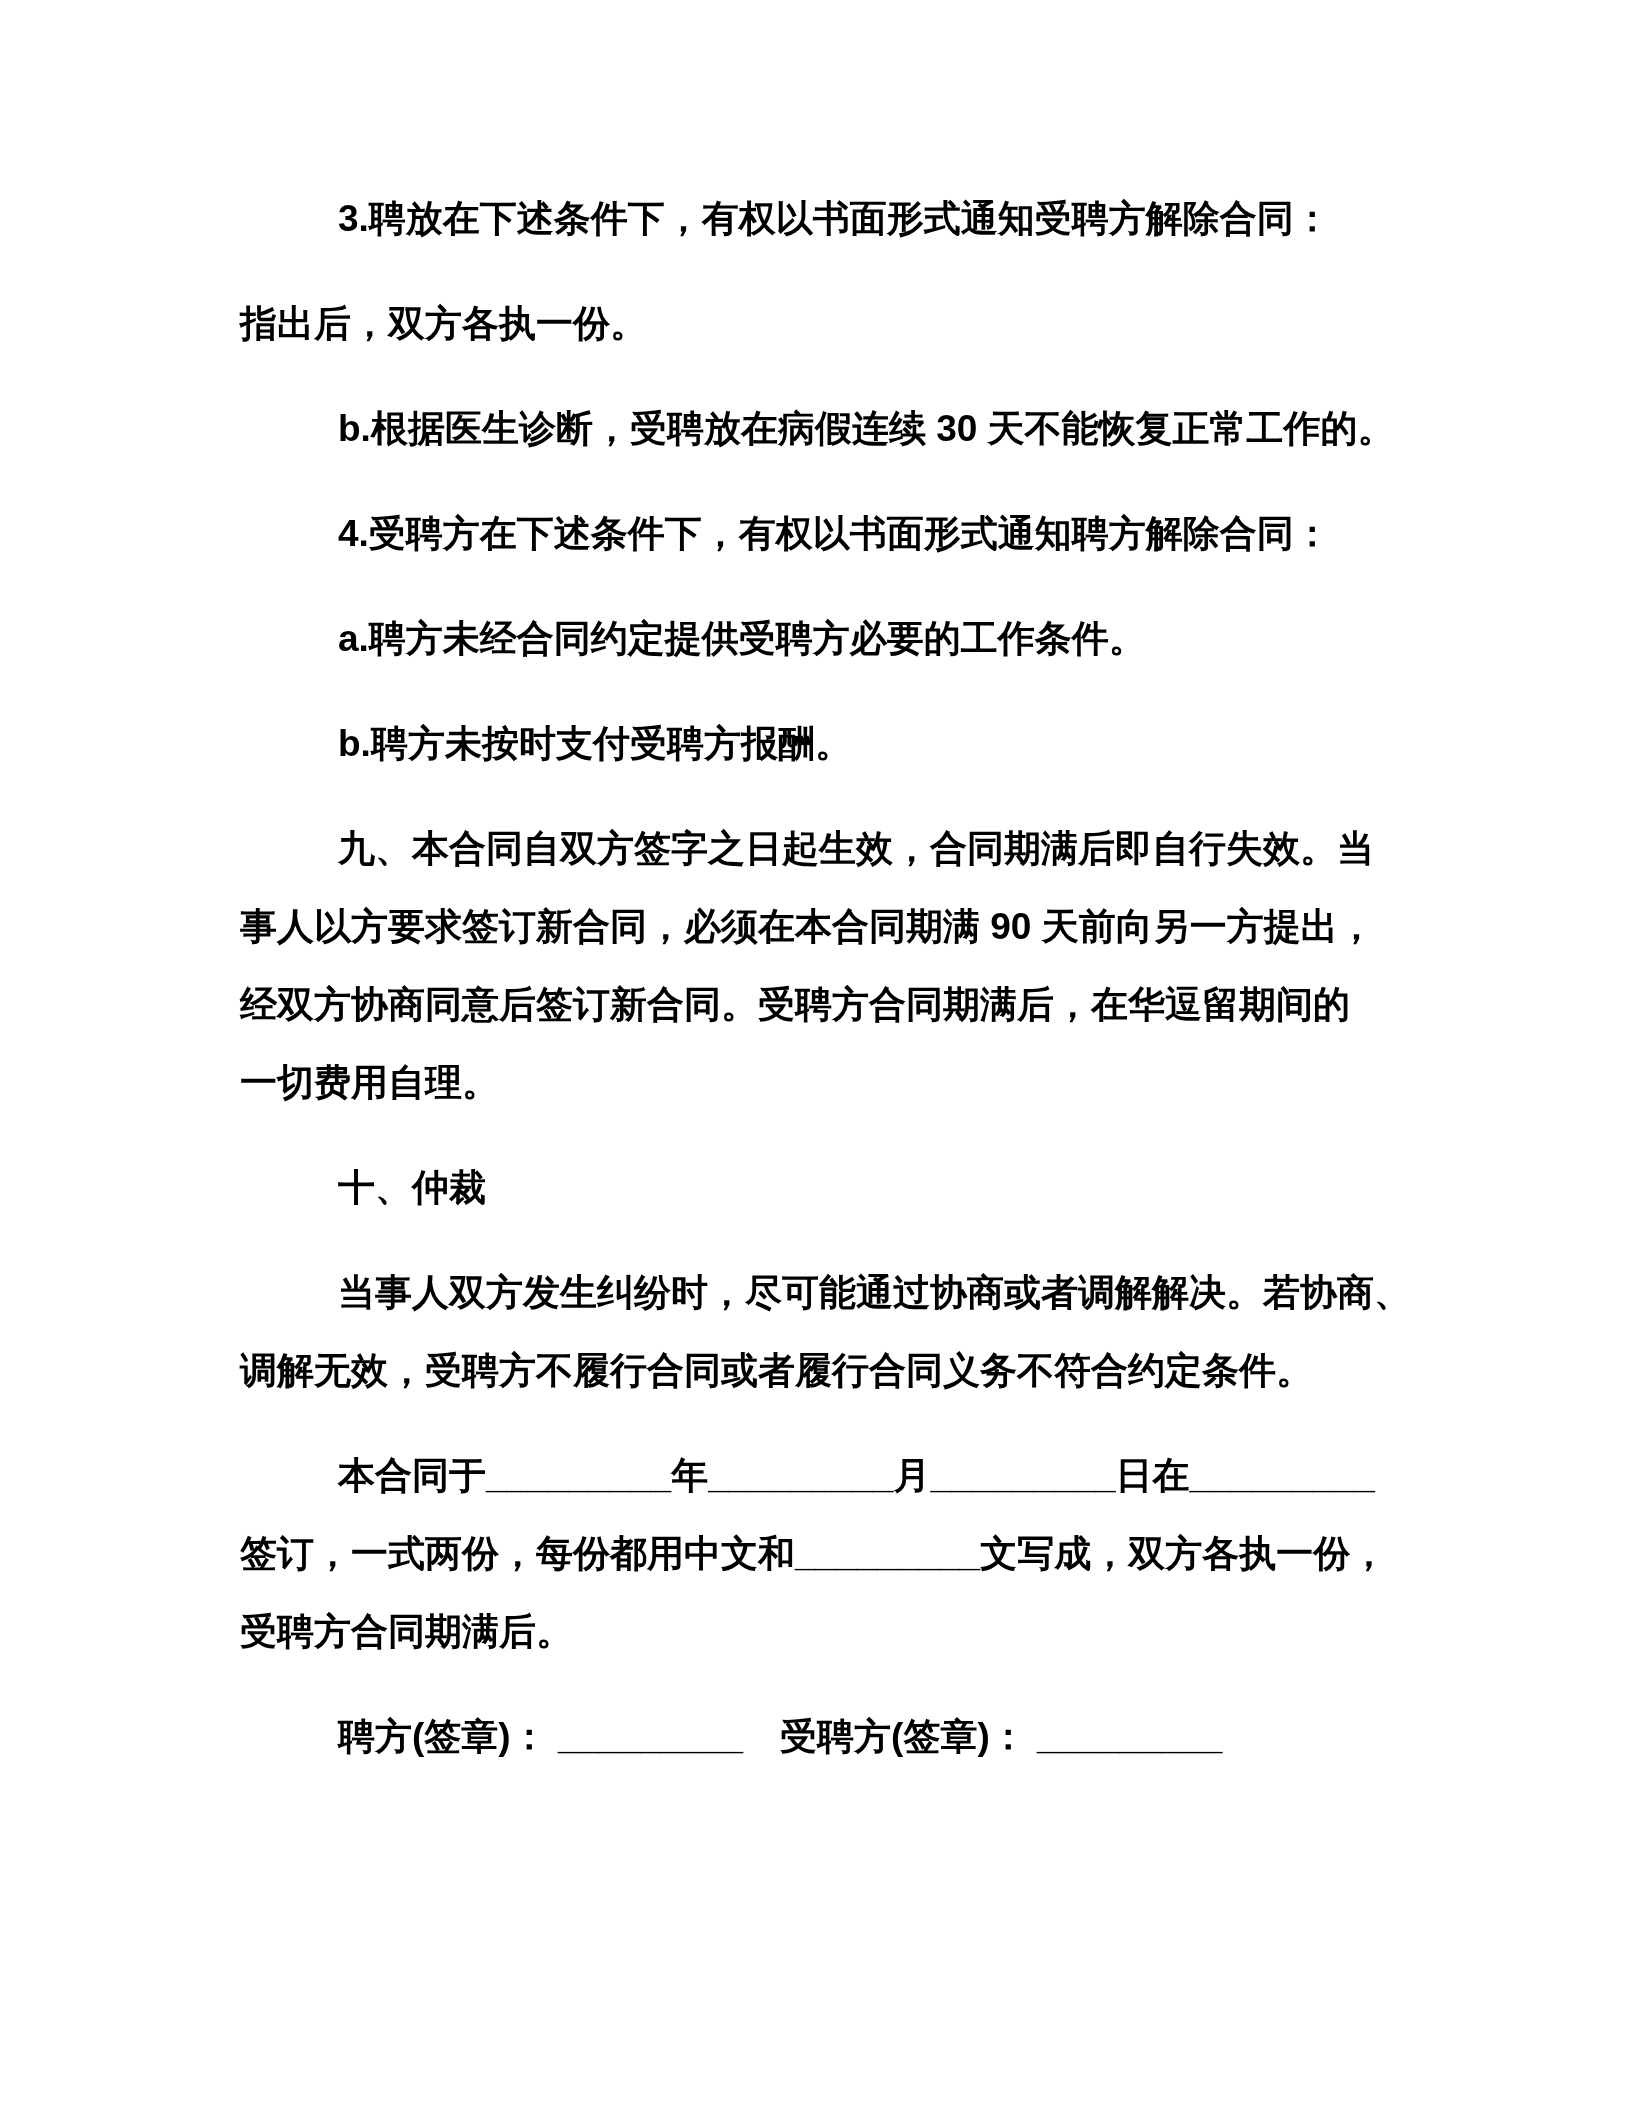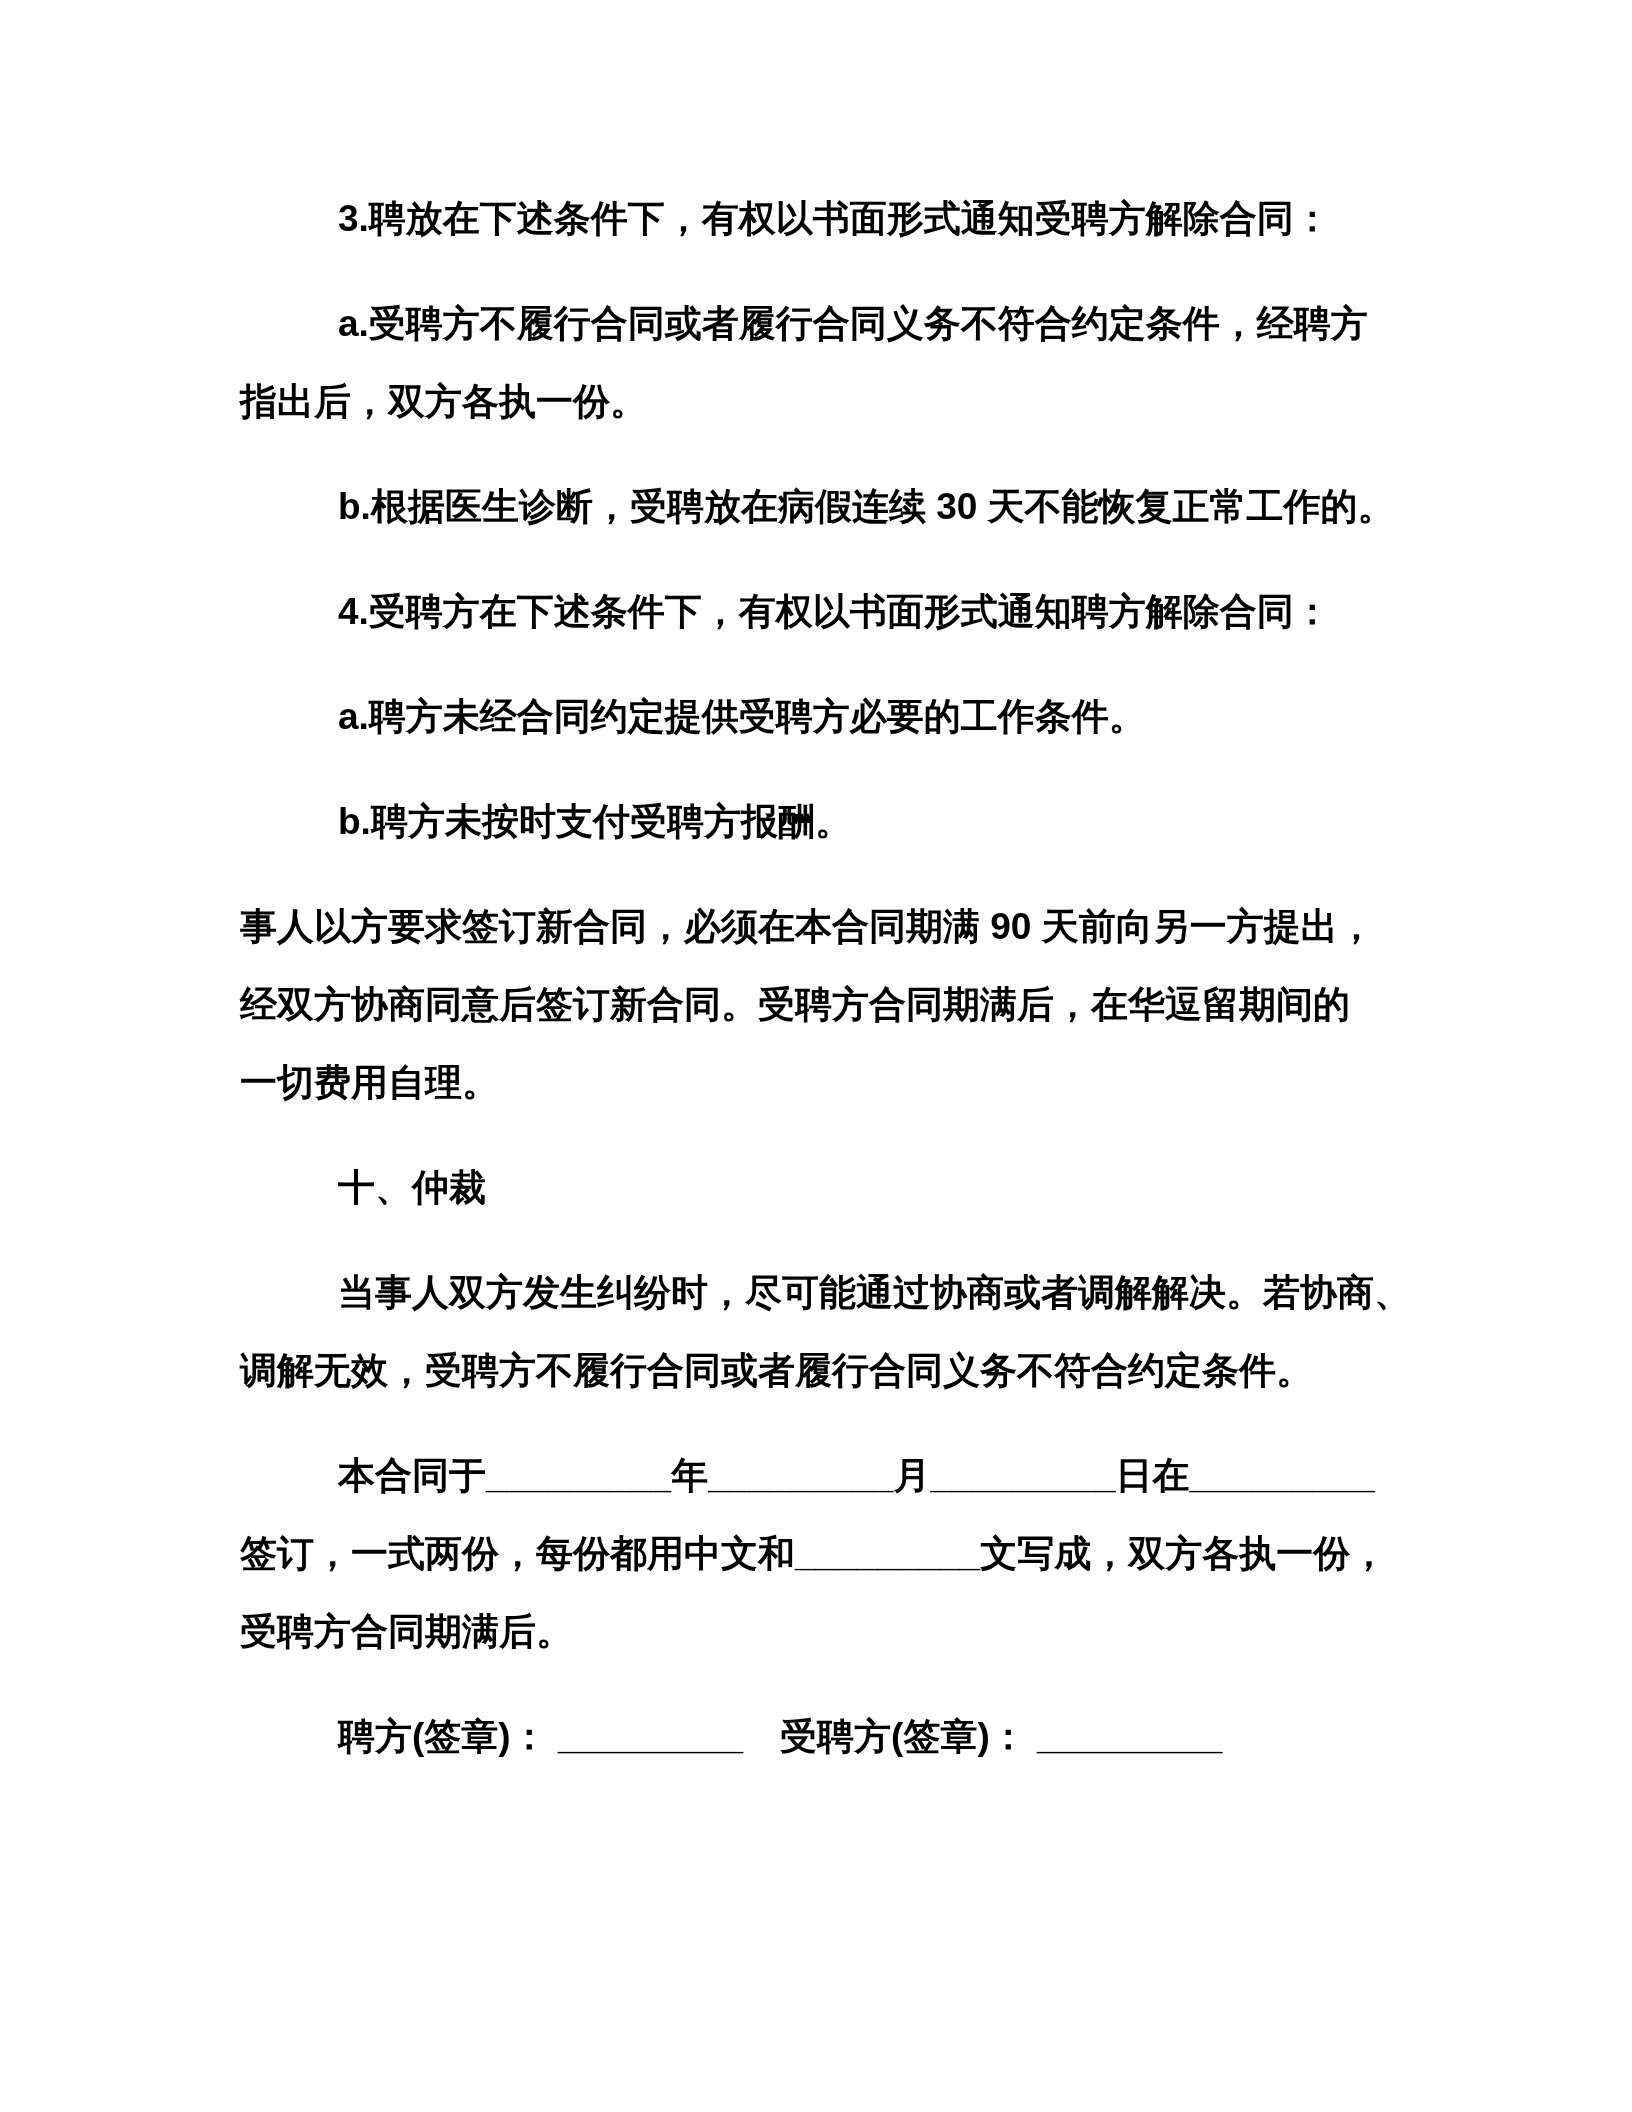--- a/index.html
+++ b/index.html
@@ -45,36 +45,36 @@
 </style>
 </head>
 <body>
 
 <div class="page">
   <div class="contract-body" id="contract-body">
       <div class="para">
         <div class="line first">3.聘放在下述条件下，有权以书面形式通知受聘方解除合同：</div>
       </div>
       <div class="para">
-        <div class="line first">a.受聘方不履行合同或者履行合同义务不符合约定条件，经聘方</div>
         <div class="line">指出后，双方各执一份。</div>
       </div>
       <div class="para">
         <div class="line first">b.根据医生诊断，受聘放在病假连续 30 天不能恢复正常工作的。</div>
       </div>
       <div class="para">
         <div class="line first">4.受聘方在下述条件下，有权以书面形式通知聘方解除合同：</div>
       </div>
       <div class="para">
         <div class="line first">a.聘方未经合同约定提供受聘方必要的工作条件。</div>
       </div>
       <div class="para">
         <div class="line first">b.聘方未按时支付受聘方报酬。</div>
       </div>
       <div class="para">
+        <div class="line first">九、本合同自双方签字之日起生效，合同期满后即自行失效。当</div>
         <div class="line">事人以方要求签订新合同，必须在本合同期满 90 天前向另一方提出，</div>
         <div class="line">经双方协商同意后签订新合同。受聘方合同期满后，在华逗留期间的</div>
         <div class="line">一切费用自理。</div>
       </div>
       <div class="para">
         <div class="line first">十、仲裁</div>
       </div>
       <div class="para">
         <div class="line first">当事人双方发生纠纷时，尽可能通过协商或者调解解决。若协商、</div>
         <div class="line">调解无效，受聘方不履行合同或者履行合同义务不符合约定条件。</div>

